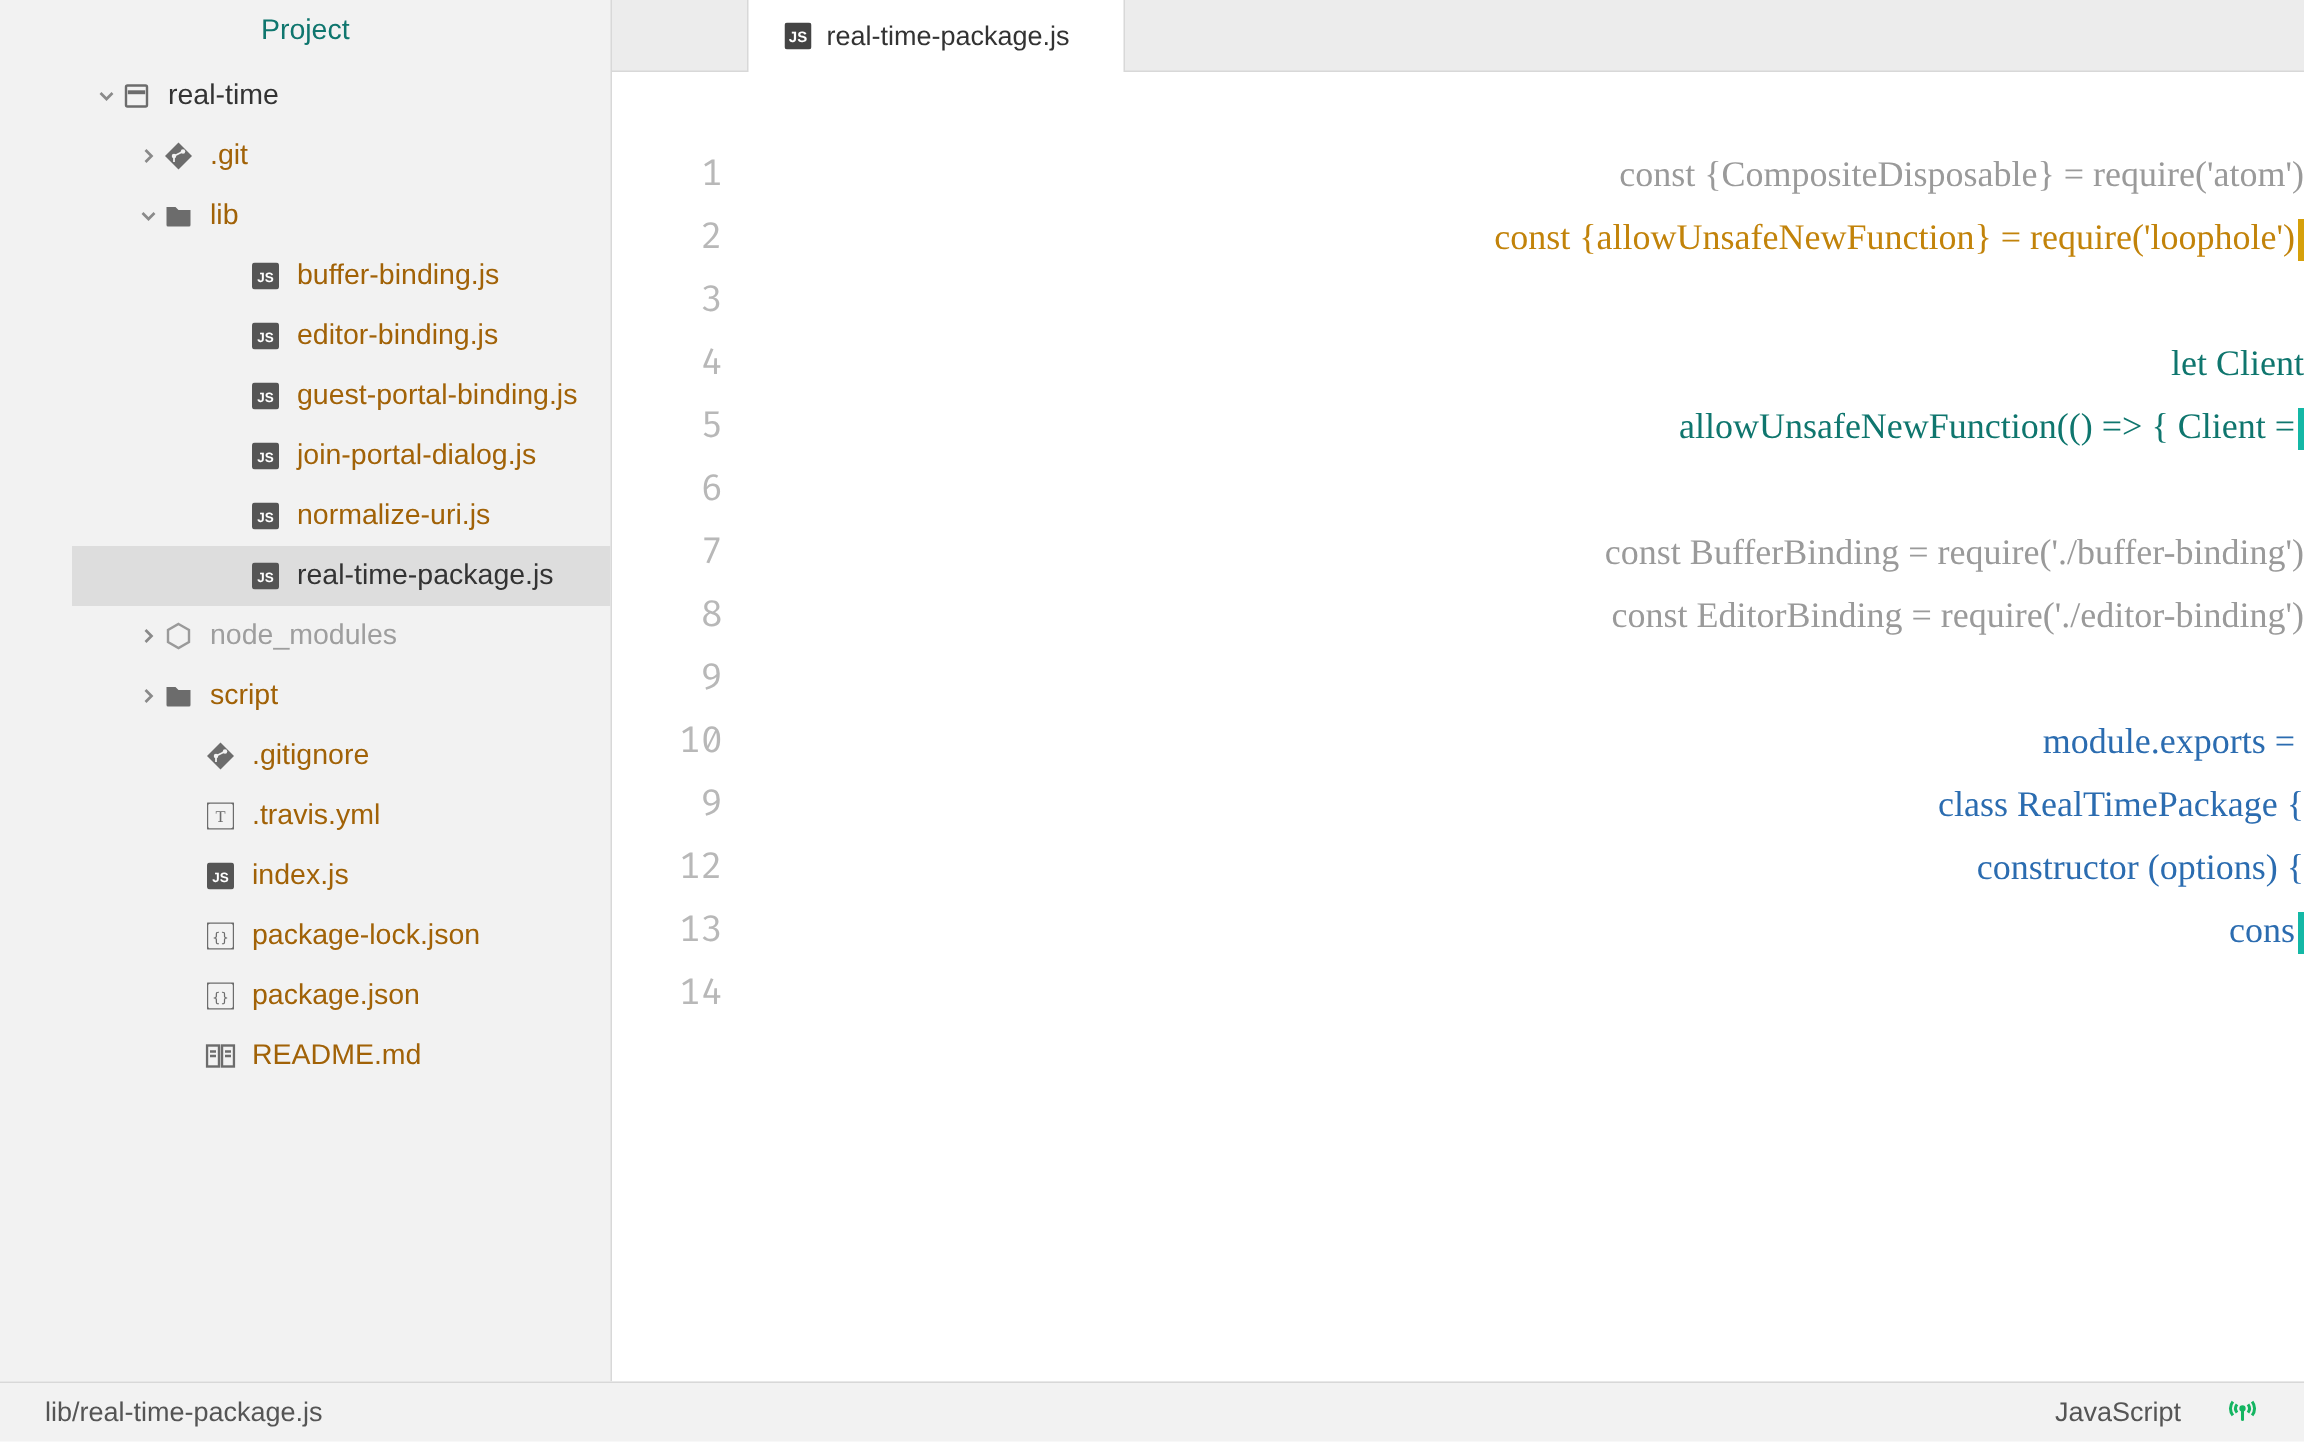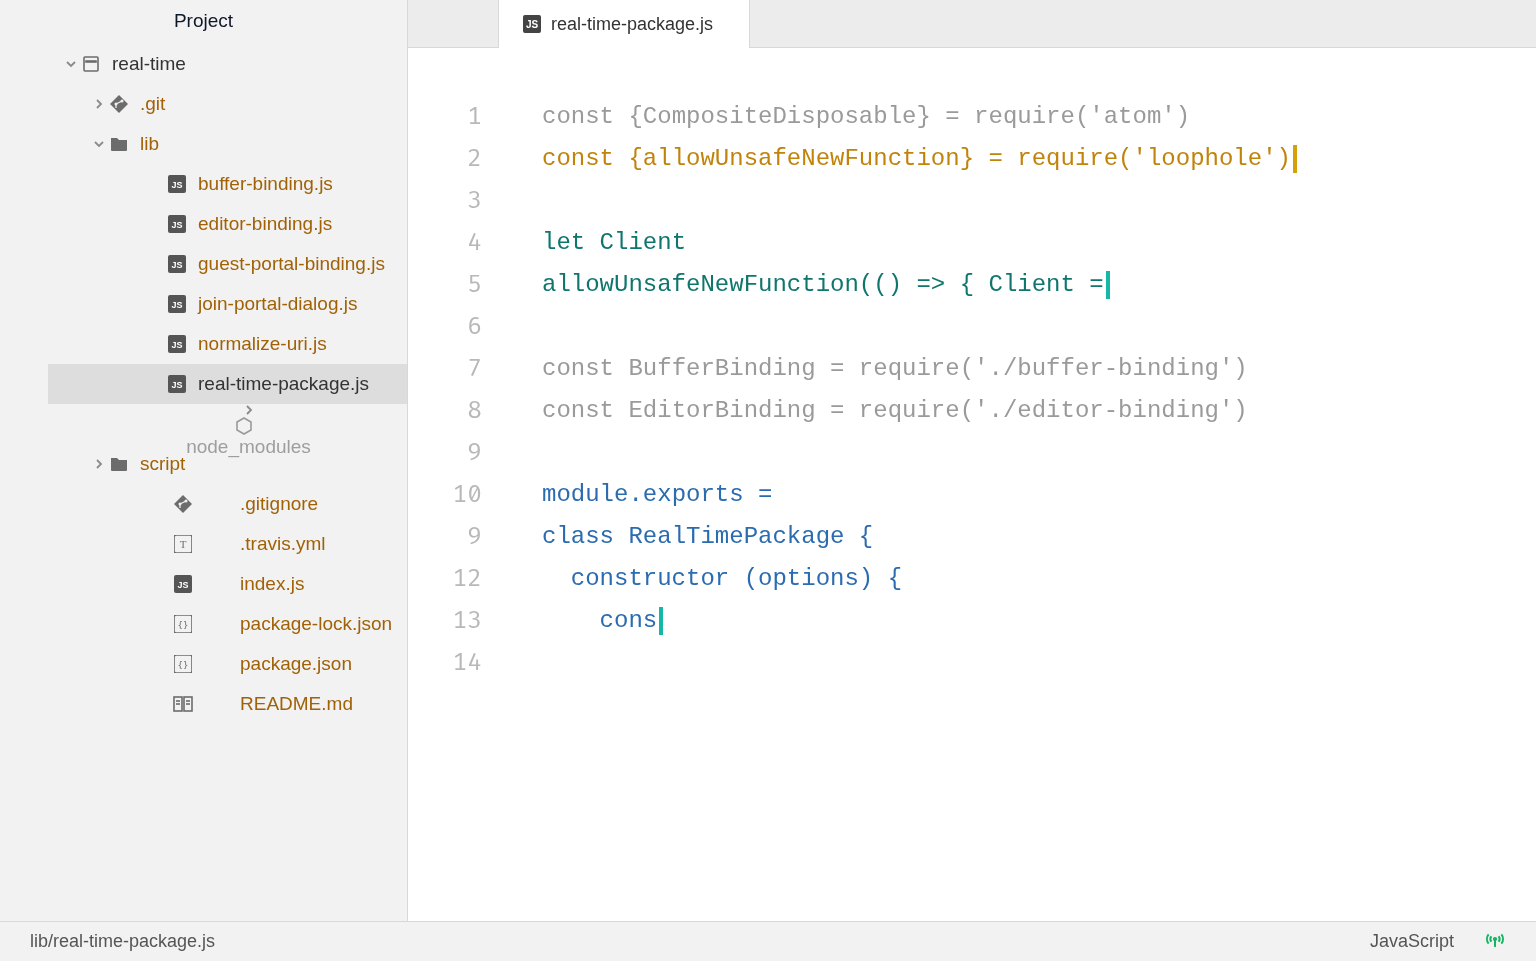--- a/index.html
+++ b/index.html
@@ -22,21 +22,21 @@
   width: 408px;
   background: #f2f2f2;
   border-right: 1px solid #d8d8d8;
   display: flex;
   flex-direction: column;
 }
 .sidebar-header {
   text-align: center;
   font-size: 19px;
   padding: 10px 0 12px;
-  color: #0f172a;
+  color: #0f766e;
 }
 .tree {
   flex: 1;
   overflow: auto;
   font-size: 19px;
   padding-bottom: 12px;
   padding-left: 48px;
 }
 .tree-row {
   display: flex;
@@ -56,21 +56,21 @@
 }
 .tree-row .icon {
   margin-right: 10px;
   width: 22px;
   display: inline-flex;
   justify-content: center;
 }
 .tree-row .icon svg { display: block; }
 .indent-0 { padding-left: 14px; }
 .indent-1 { padding-left: 42px; }
-.indent-2 { padding-left: 70px; gap: 36px; }
+.indent-2 { padding-left: 70px; }
 .indent-3 { padding-left: 100px; }
 
 .editor {
   flex: 1;
   display: flex;
   flex-direction: column;
   background: #fff;
   min-width: 0;
 }
 .tabbar {
@@ -104,26 +104,27 @@
   width: 98px;
   text-align: right;
   color: #b8b8b8;
   font-family: "SF Mono", "Fira Code", Menlo, monospace;
   font-size: 24px;
   line-height: 42px;
   padding-right: 24px;
 }
 .code {
   flex: 1;
-  font-family: Liberation Mono, monospace;
+  font-family: Liberation Serif, serif;
   font-size: 24px;
   line-height: 42px;
   color: #9a9a9a;
   white-space: pre;
   padding-left: 36px;
+  text-align: right;
 }
 .k-blue { color: #2b6cb0; margin-top: 23px; }
 .k-teal { color: #0f766e; }
 .k-orange { color: #c2830a; }
 .k-gray { color: #9a9a9a; }
 .cursor-orange {
   display: inline-block;
   width: 4px;
   height: 28px;
   background: #d6a00a;
@@ -259,21 +260,21 @@
         <div class="tree-row indent-3 selected">
           <span class="chevron"></span>
           <span class="icon">
             <svg width="18" height="18" viewBox="0 0 18 18">
               <rect width="18" height="18" rx="2" fill="#555"></rect>
               <text x="9" y="13" text-anchor="middle" font-size="9" fill="#fff" font-family="sans-serif" font-weight="bold">JS</text>
             </svg>
           </span>
           <span>real-time-package.js</span>
         </div>
-        <div class="tree-row indent-1" style="color: rgb(158, 158, 158); flex-direction: column;">
+        <div class="tree-row indent-1" style="color: rgb(158, 158, 158);">
           <span class="chevron">
             <svg width="12" height="12" viewBox="0 0 12 12">
               <path d="M4 2l4 4-4 4" fill="none" stroke="#8a8a8a" stroke-width="1.8"></path>
             </svg>
           </span>
           <span class="icon">
             <svg width="20" height="20" viewBox="0 0 20 20" fill="none" stroke="#9a9a9a" stroke-width="1.6">
               <path d="M10 2l7 4v8l-7 4-7-4V6z"></path>
             </svg>
           </span>

